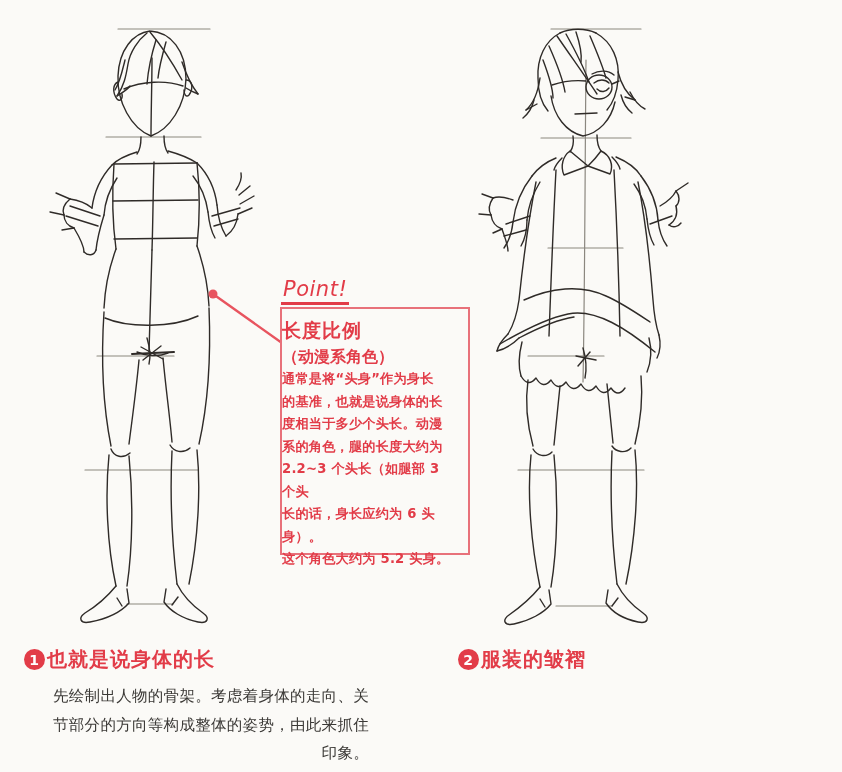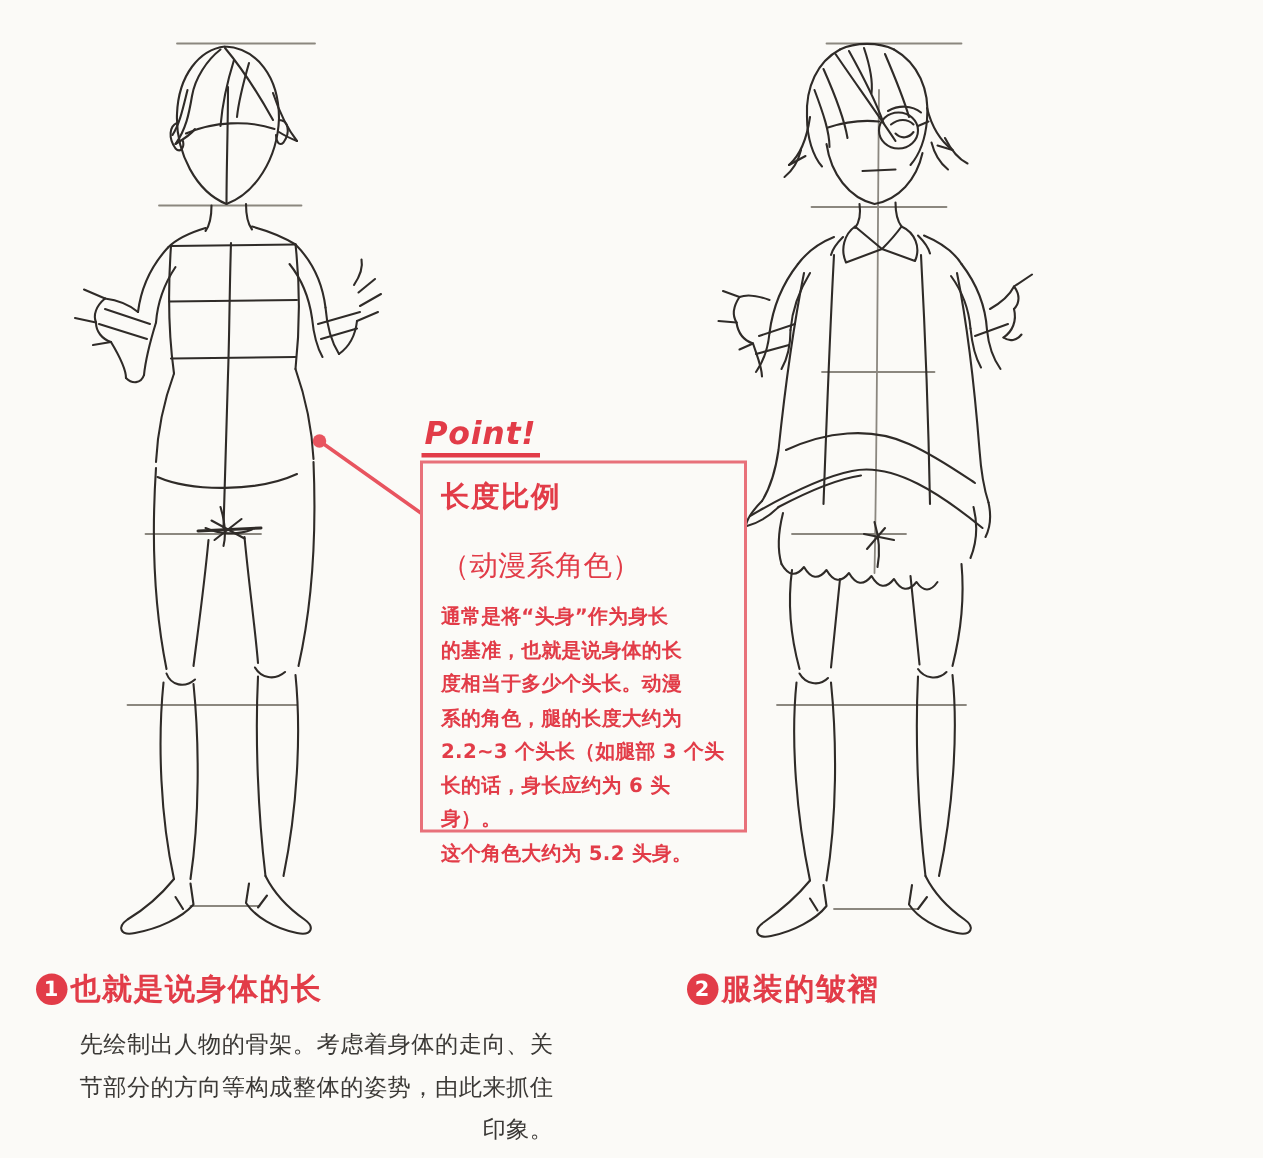--- a/index.html
+++ b/index.html
@@ -22,38 +22,38 @@
   .drawing-layer{position:absolute;left:0;top:0;z-index:1;}
   .ink{stroke:var(--ink);stroke-width:1.4;fill:none;stroke-linecap:round;stroke-linejoin:round;}
   .ink-hv{stroke:var(--ink);stroke-width:2;fill:none;stroke-linecap:round;}
   .g-line{stroke:var(--guide);stroke-width:1.2;fill:none;stroke-linecap:round;}
   .red-line{stroke:#e8545f;stroke-width:2.4;fill:none;stroke-linecap:round;}
 
   .callout{position:absolute;left:280px;top:278px;width:192px;z-index:2;}
   .callout-label{
     display:inline-block;
     color:var(--accent);
-    font-size:21px;font-weight:bold;font-style:italic;
+    font-size:21px;font-weight:normal;font-style:italic;
     letter-spacing:.5px;
     border-bottom:3px solid var(--accent);
     padding:0 2px 1px 2px;margin-left:1px;
     line-height:1.1;
   }
   .callout-box{
     margin-top:2px;
-    width:218px;height:248px;
+    width:190px;height:248px;
     border:2px solid var(--box-border);
-    padding:9px 11px 0 12px;
+    padding:9px 11px 0 0;
     background:var(--bg);
   }
   .callout-title{color:var(--accent);font-size:19px;font-weight:bold;letter-spacing:1px;}
-  .callout-subtitle{color:var(--accent);font-size:19px;font-weight:normal;margin-top:20px;}
+  .callout-subtitle{color:var(--accent);font-size:16px;font-weight:bold;margin-top:3px;}
   .callout-body{
     color:var(--accent);font-size:13.2px;font-weight:bold;
-    line-height:22.5px;margin-top:11px;
+    line-height:22.5px;
     white-space:pre-line;letter-spacing:.2px;
   }
 
   .step{position:absolute;z-index:2;width:345px;}
   .step h2{
     color:var(--accent);font-size:20px;font-weight:bold;
     letter-spacing:1px;display:flex;align-items:center;gap:2px;
   }
   .badge{
     display:inline-flex;align-items:center;justify-content:center;

